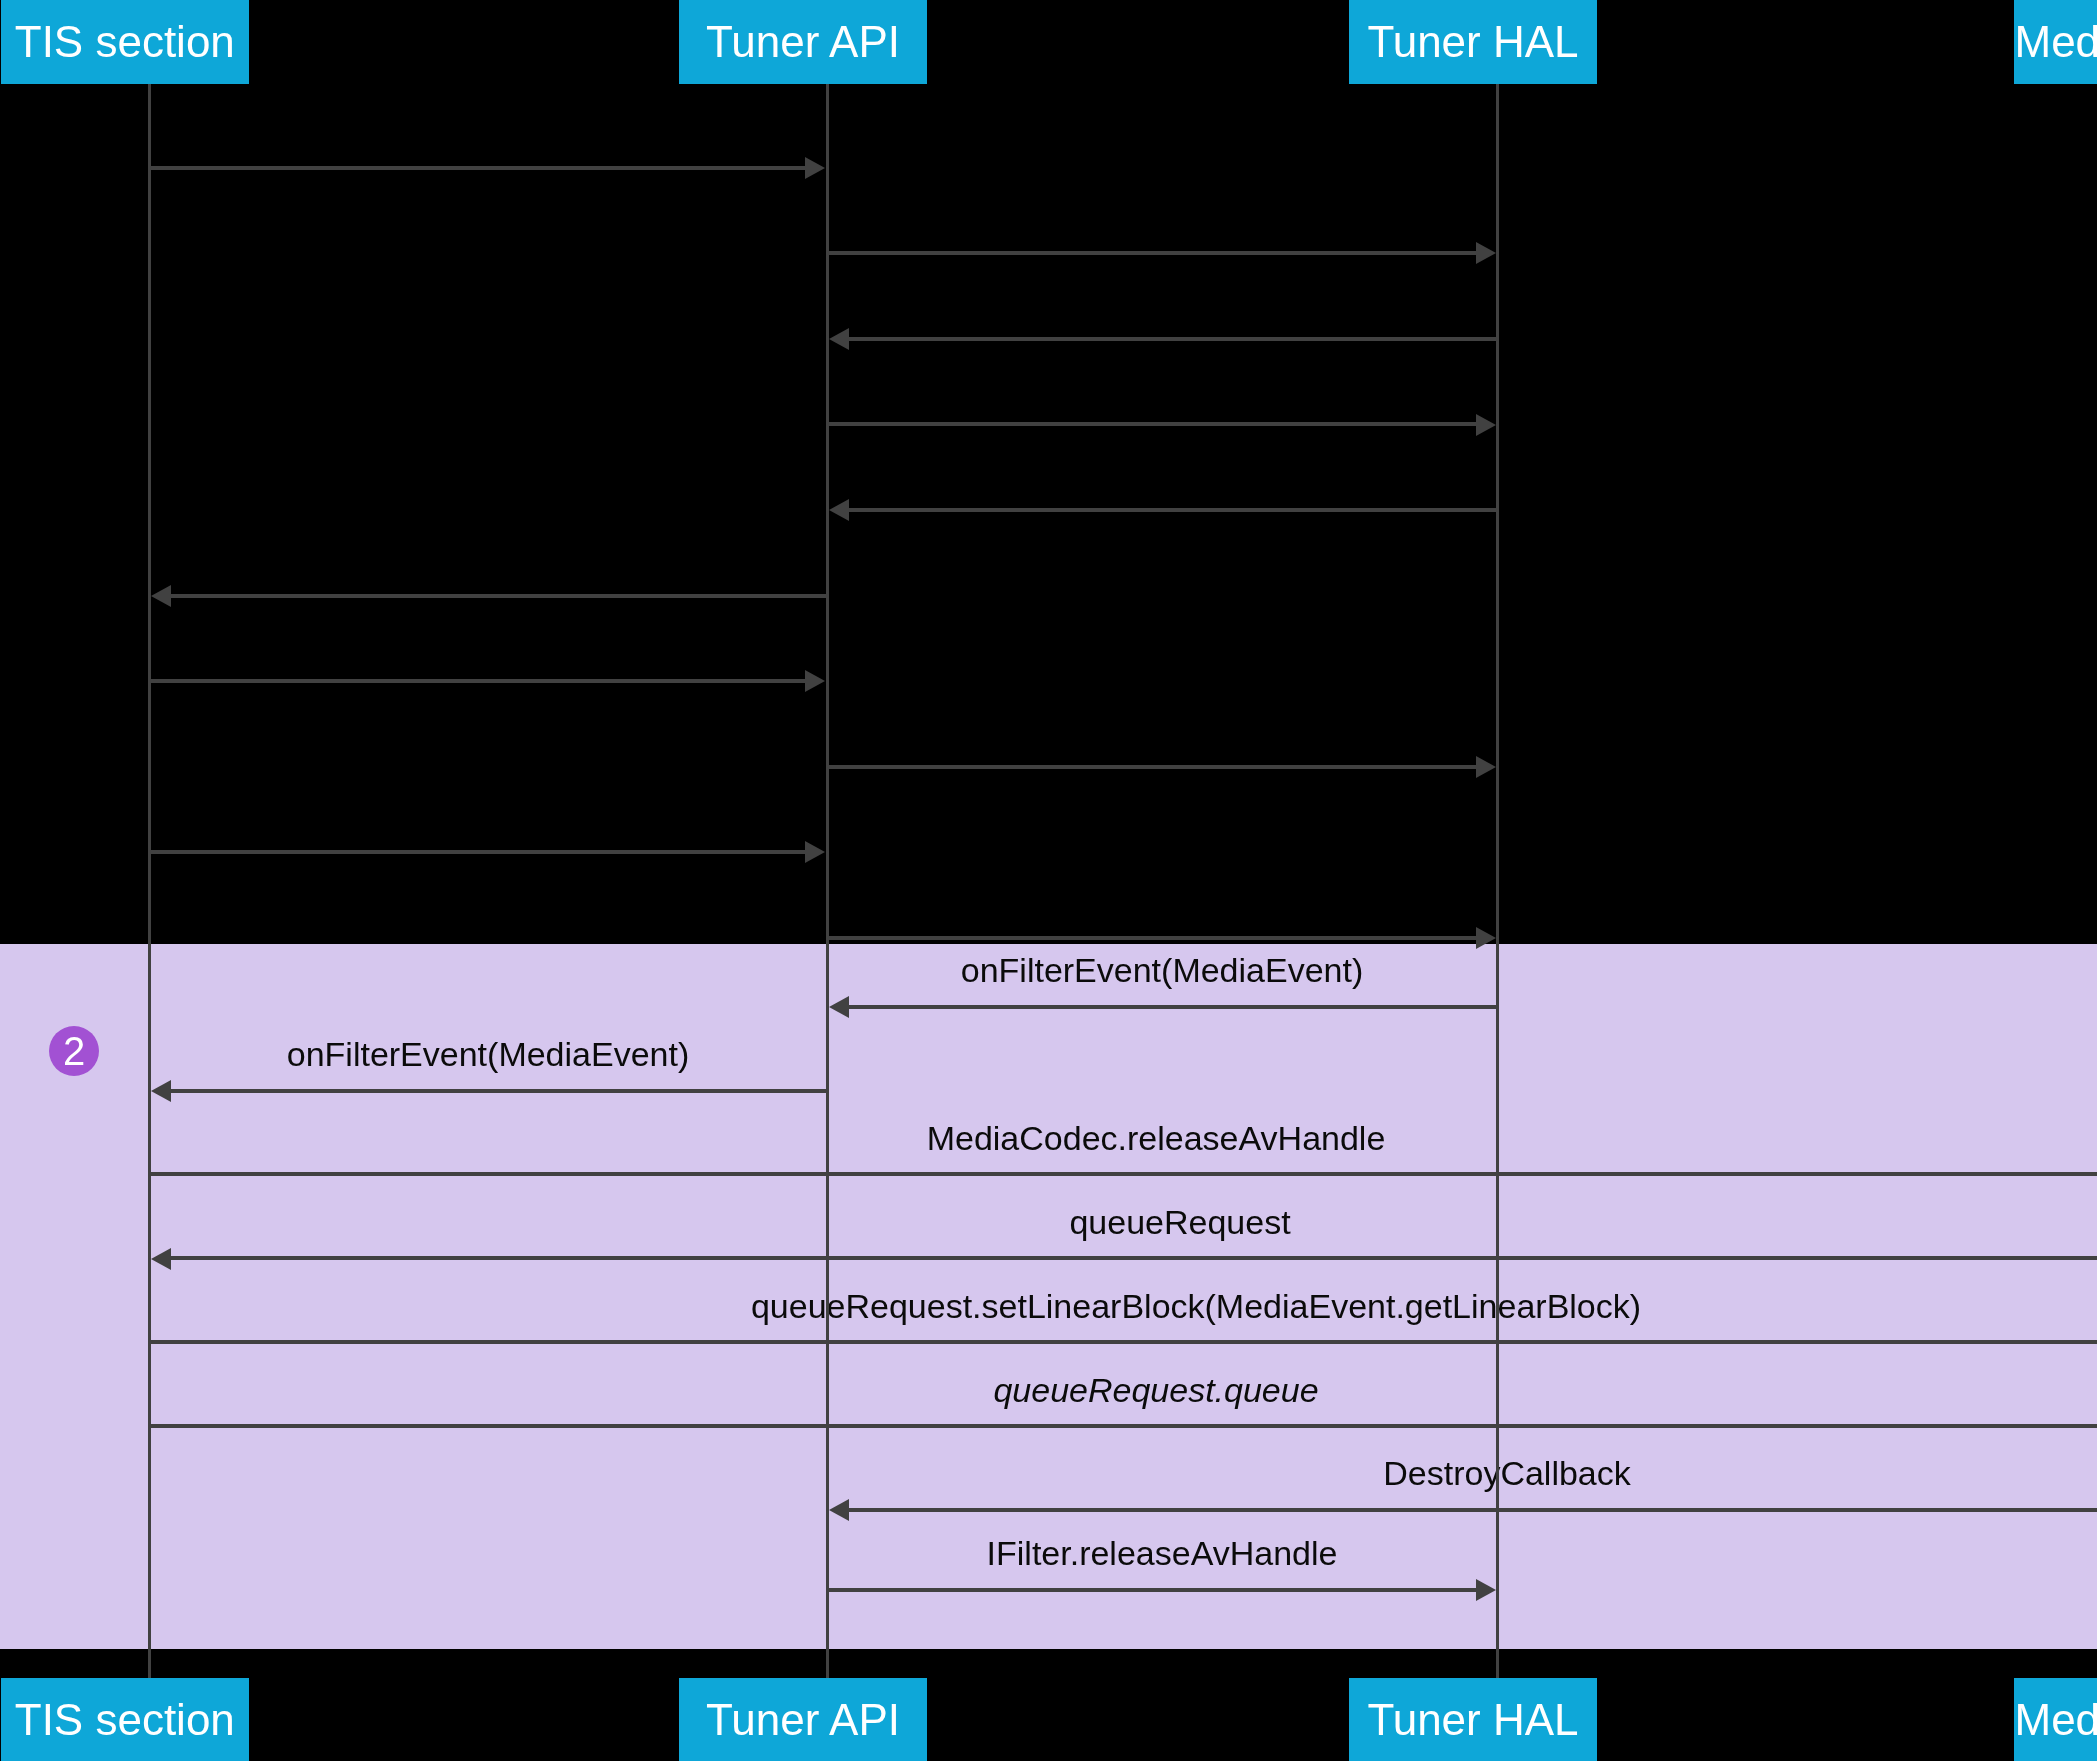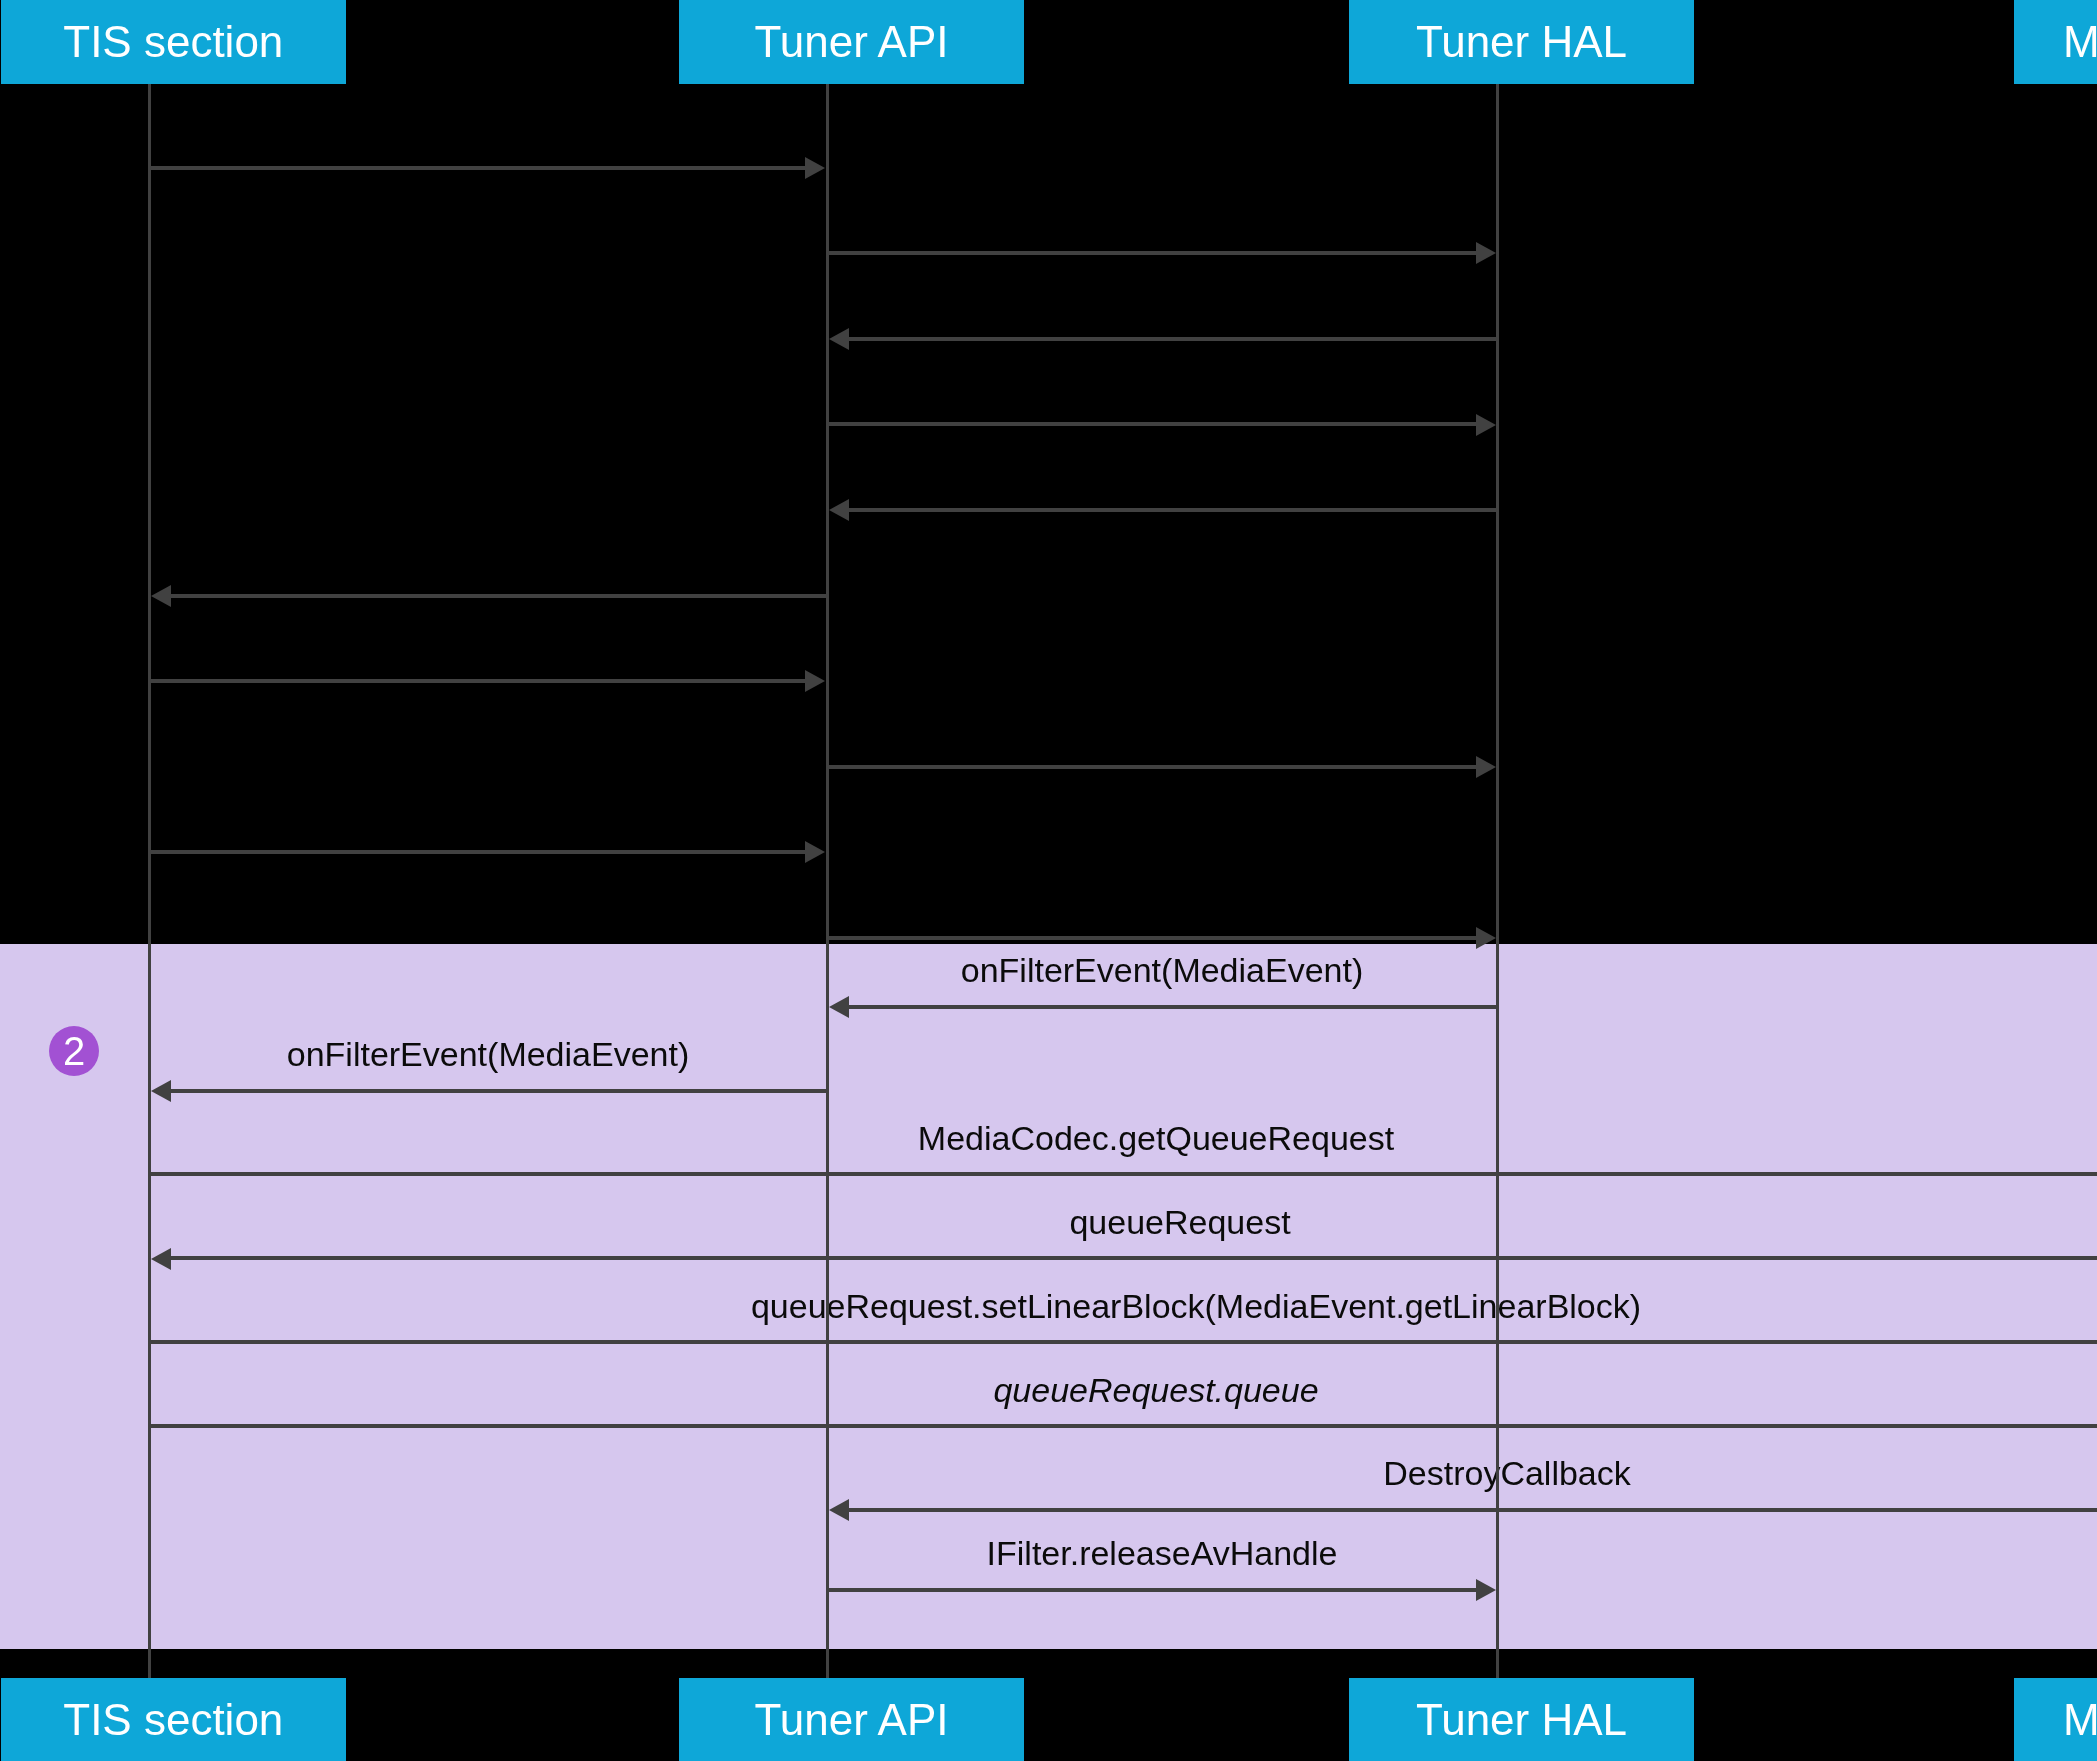--- a/index.html
+++ b/index.html
@@ -7,21 +7,21 @@
   body{
     position:relative;
     width:2310px;height:1762px;
     background:var(--background,#000);
     overflow:hidden;
     font-family:"Liberation Sans", sans-serif;
   }
   .stage{position:absolute;inset:0}
   .band{position:absolute;left:0;background:var(--band-fill,#d6c7ee)}
   .actor-box{
-    position:absolute;width:345px;height:84px;
+    position:absolute;width:248px;height:84px;
     background:var(--actor-fill,#0ea7d8);
     color:var(--actor-text,#fff);
     display:flex;align-items:center;justify-content:center;
     font-size:44px;letter-spacing:0;
   }
   .lifeline{
     position:absolute;top:84px;height:1594px;width:3.4px;
     background:var(--lifeline,#414141);
   }
   .shaft{position:absolute;height:4.2px;background:var(--line,#414141)}
@@ -67,21 +67,21 @@
       <div class="head right" style="left: 805px; top: 841px;"></div>
       <div class="shaft" style="left: 827px; width: 649px; top: 936px;"></div>
       <div class="head right" style="left: 1476px; top: 927px;"></div>
       <div class="shaft" style="left: 849px; width: 649px; top: 1005px;"></div>
       <div class="head left" style="left: 829px; top: 996px;"></div>
       <div class="msg-label" style="left: 1162px; top: 953px;">onFilterEvent(MediaEvent)</div>
       <div class="shaft" style="left: 171px; width: 656px; top: 1089px;"></div>
       <div class="head left" style="left: 151px; top: 1080px;"></div>
       <div class="msg-label" style="left: 488px; top: 1037px;">onFilterEvent(MediaEvent)</div>
       <div class="shaft" style="left: 149px; width: 1992px; top: 1172px;"></div>
-      <div class="msg-label" style="left: 1156px; top: 1121px;">MediaCodec.getQueueRequest</div>
+      <div class="msg-label" style="left: 1156px; top: 1121px;">MediaCodec.releaseAvHandle</div>
       <div class="shaft" style="left: 171px; width: 1992px; top: 1256px;"></div>
       <div class="head left" style="left: 151px; top: 1248px;"></div>
       <div class="msg-label" style="left: 1156px; top: 1205px; margin-left: 24px;">queueRequest</div>
       <div class="shaft" style="left: 149px; width: 1992px; top: 1340px;"></div>
       <div class="msg-label" style="left: 1196px; top: 1289px; text-align: center;">queueRequest.setLinearBlock(MediaEvent.getLinearBlock)</div>
       <div class="shaft" style="left: 149px; width: 1992px; top: 1424px;"></div>
       <div class="msg-label" style="left: 1156px; top: 1373px; font-style: italic;">queueRequest.queue</div>
       <div class="shaft" style="left: 849px; width: 1314px; top: 1508px;"></div>
       <div class="head left" style="left: 829px; top: 1499px;"></div>
       <div class="msg-label" style="left: 1495px; top: 1456px; margin-left: 12px;">DestroyCallback</div>

